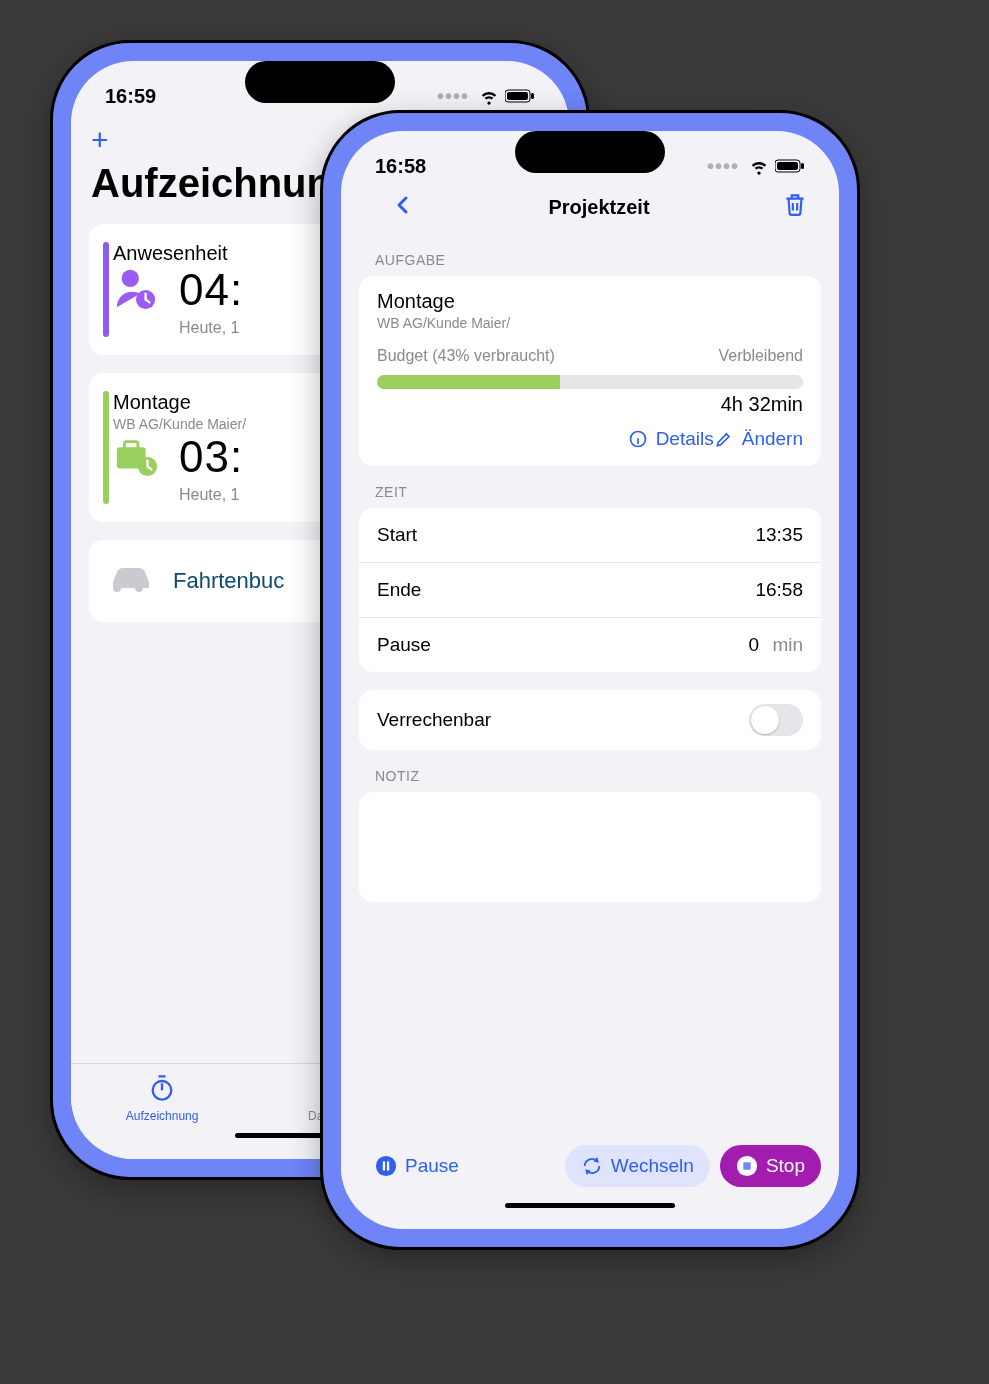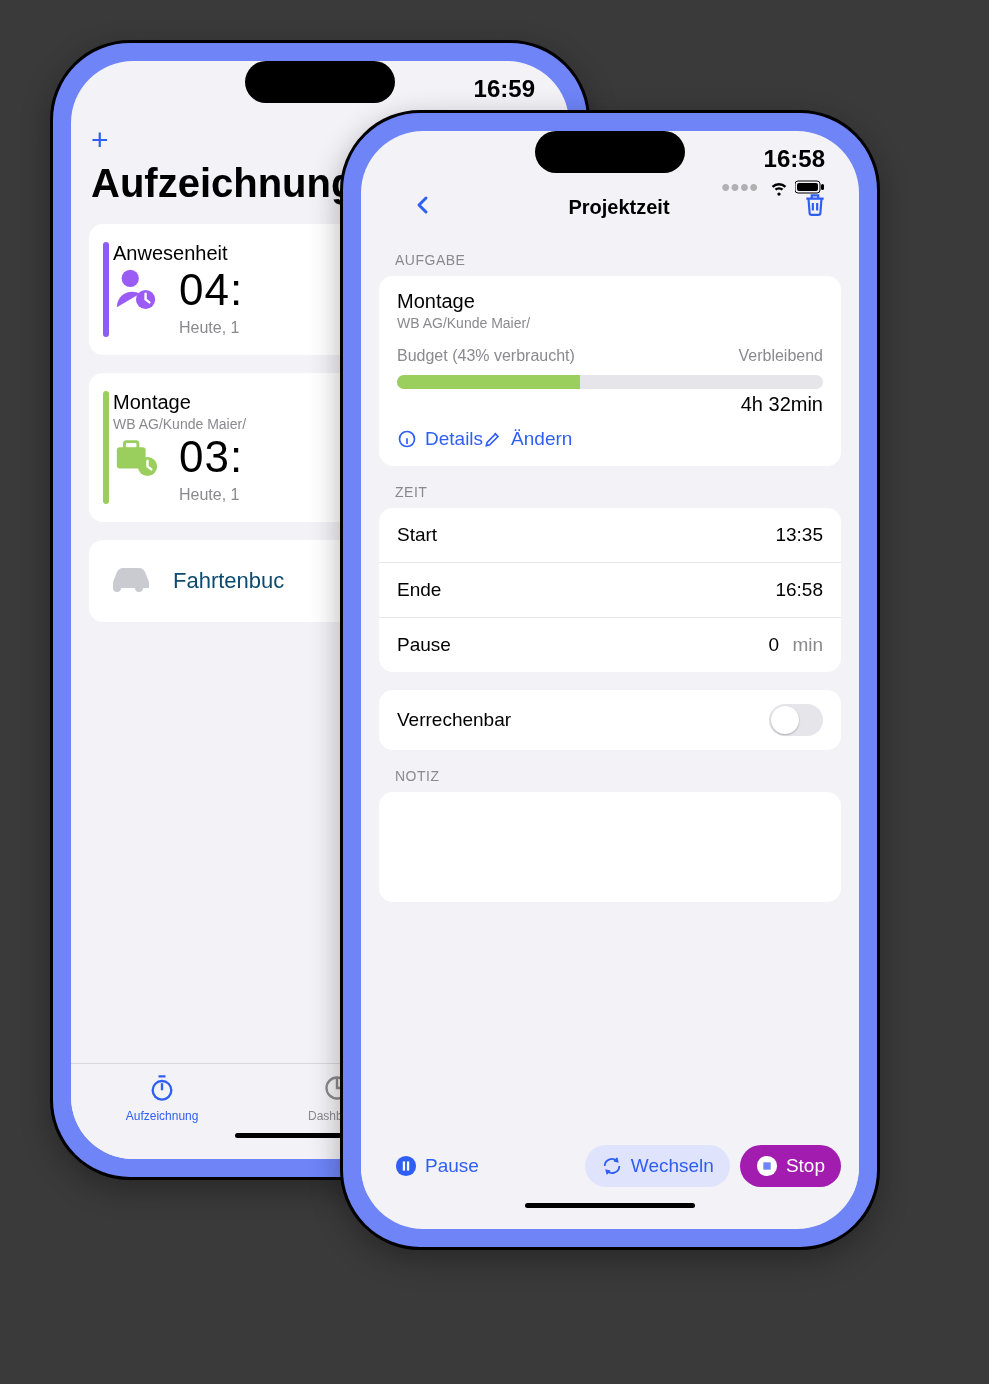--- a/index.html
+++ b/index.html
@@ -22,26 +22,26 @@
     border-radius: 62px;
     overflow: hidden;
     position: relative;
     display: flex; flex-direction: column;
   }
   .notch {
     position: absolute; top: 18px; left: 50%; transform: translateX(-50%);
     width: 150px; height: 42px; background: #000; border-radius: 22px; z-index: 5;
   }
   .phone.back  { top: 40px;  left: 50px;  z-index: 1; }
-  .phone.front { top: 110px; left: 340px; z-index: 2; }
+  .phone.front { top: 110px; left: 320px; z-index: 2; }
 
   
   .statusbar {
-    height: 56px; display: flex; align-items: flex-end; justify-content: space-between;
-    padding: 14px 34px 0 34px; font-size: 24px; font-weight: 600; color:#000;flex-direction:column;
+    height: 56px; display: flex; align-items: center; justify-content: space-between;
+    padding: 14px 34px 0 34px; font-size: 20px; font-weight: 600; color:#000;
   }
   .statusbar .icons { display: flex; align-items: center; gap: 6px; }
   .dots4 { display: inline-block; letter-spacing: 1px; color:#b0b0b0; margin-right:4px;}
   .wifi, .batt { display: inline-flex; }
 
   
   .navbar {
     display: flex; align-items: center; justify-content: space-between;
     padding: 4px 22px 10px 10px;
     margin-left: 30px;
@@ -56,21 +56,21 @@
   }
 
   
   .task .row1 { padding: 14px 18px 2px; }
   .task .name { font-size: 20px; font-weight:500; color:#000;}
   .task .path { font-size: 14px; color:#8a8a8e; margin-top:2px;}
   .task .row2 { padding: 14px 18px 6px; display:flex; justify-content:space-between; font-size:16px; color:#8a8a8e;}
   .task .bar  { margin: 4px 18px 0; height: 14px; background:#e5e5ea; border-radius: 7px; overflow:hidden; position:relative;}
   .task .bar .fill { height:100%; background:#9ace5d; }
   .task .remain { text-align:right; padding: 4px 18px 0; font-size:20px; color:#000;}
-  .task .row3 { display:flex; justify-content:flex-start; padding: 12px 18px 16px; }
+  .task .row3 { display:flex; justify-content:flex-end; padding: 12px 18px 16px; }
   .linkbtn { display:inline-flex; align-items:center; gap:8px; color:#2f5ef3; font-size:19px; font-weight:500;}
   .linkbtn svg { width:20px; height:20px; }
 
   
   .zeit .line { display:flex; justify-content:space-between; align-items:center; padding: 16px 18px; font-size:19px; color:#000;}
   .zeit .line + .line { border-top: 1px solid #e5e5ea; }
   .zeit .val { color:#000; }
   .zeit .unit { color:#8a8a8e; margin-left:8px; }
 
   

